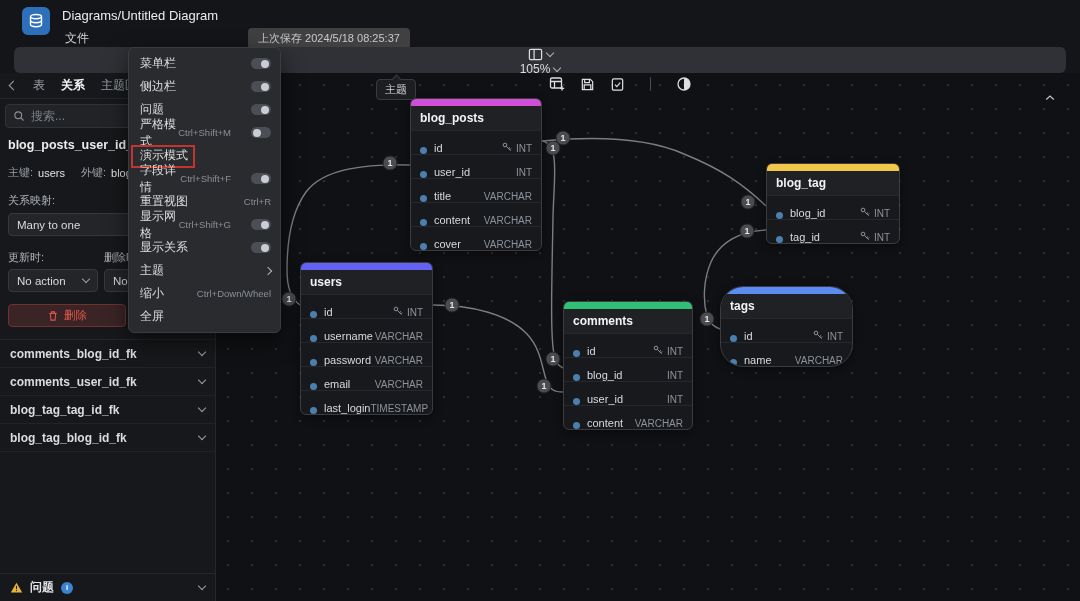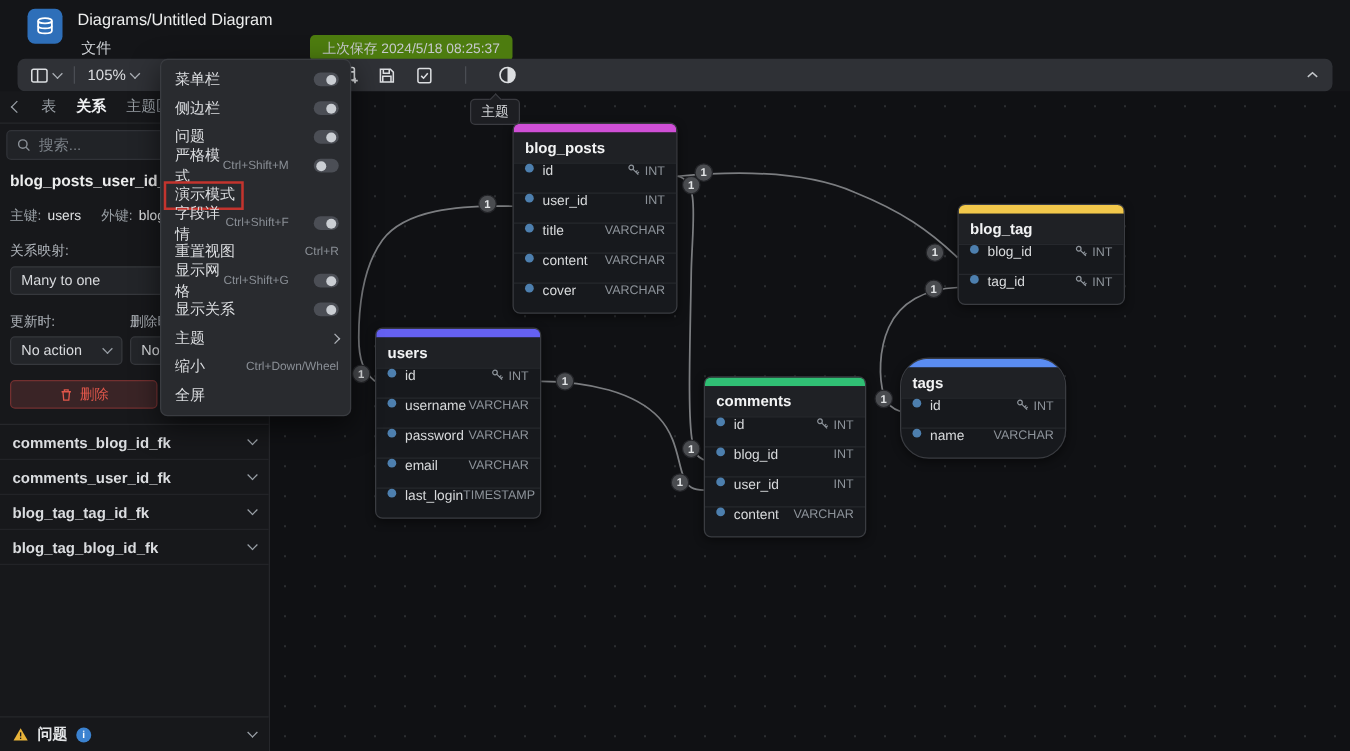--- a/index.html
+++ b/index.html
@@ -5,23 +5,23 @@
   *{margin:0;padding:0;box-sizing:border-box;font-family:"Liberation Sans","DejaVu Sans",sans-serif;}
   html,body{background:#0c0d0f;}
   .app{position:relative;width:1080px;height:601px;background:#141518;overflow:hidden;color:#e6e7e9;}
   
   .header{position:absolute;left:0;top:0;width:100%;height:47px;z-index:5;}
   .logo{position:absolute;left:22px;top:7px;width:28px;height:28px;border-radius:6px;background:#2e6fb9;display:flex;align-items:center;justify-content:center;}
   .app-title{position:absolute;left:62px;top:8px;font-size:13px;color:#eceded;}
   .menubar{position:absolute;left:58px;top:27px;display:flex;gap:2px;flex-direction:column;}
   .menu-btn{font-size:12px;color:#cfd2d6;padding:3px 7px;border-radius:4px;cursor:pointer;}
   .menu-btn.active{background:#42454c;color:#fff;}
-  .saved-badge{position:absolute;left:248px;top:28px;background:#4d7c0f;border-radius:4px;padding:3px 10px;font-size:11px;color:#c6c9cd;}
+  .saved-badge{position:absolute;left:248px;top:28px;background:#404040;border-radius:4px;padding:3px 10px;font-size:11px;color:#c6c9cd;}
   
-  .toolbar{position:absolute;left:14px;top:47px;width:1052px;height:26px;background:#2f3136;border-radius:6px;display:flex;align-items:center;padding:0 10px;z-index:10;}
+  .toolbar{position:absolute;left:14px;top:47px;width:1052px;height:26px;background:#2f3136;border-radius:6px;display:flex;align-items:center;padding:0 10px;z-index:10;flex-direction:column;}
   .tb-btn{display:flex;align-items:center;gap:4px;cursor:pointer;color:#dcdee1;font-size:12px;}
   .caret{width:6px;height:6px;border-right:1.4px solid #aeb2b8;border-bottom:1.4px solid #aeb2b8;transform:rotate(45deg);margin-top:-3px;display:inline-block;}
   .tb-divider{width:1px;height:14px;background:#4a4d53;margin:0 10px;}
   .tb-icons{margin-left:160px;display:flex;align-items:center;gap:15px;}
   .tb-icon{cursor:pointer;display:flex;align-items:center;}
   .tb-collapse{margin-left:auto;cursor:pointer;display:flex;align-items:center;}
   
   .tooltip{position:absolute;left:376px;top:79px;background:#1d1e22;border:1px solid #3a3b40;border-radius:4px;padding:2px 8px;font-size:11px;color:#d5d7da;z-index:50;}
   .tooltip::before{content:'';position:absolute;top:-4px;left:50%;margin-left:-3px;width:6px;height:6px;background:#1d1e22;border-left:1px solid #3a3b40;border-top:1px solid #3a3b40;transform:rotate(45deg);}
   
@@ -58,21 +58,21 @@
   .issues-bar .chev{margin-left:auto;}
   
   .canvas{position:absolute;left:216px;top:73px;width:864px;height:528px;background:#101114;background-image:radial-gradient(#2c2e31 1px,transparent 1.2px);background-size:24px 24px;z-index:1;}
   .relations{position:absolute;left:0;top:0;}
   .rel-path{fill:none;stroke:#7b7d80;stroke-width:1.4;}
   .rel-marker{fill:#4a4c50;stroke:#232428;stroke-width:1;}
   .rel-marker-label{fill:#e2e4e6;font-size:9px;font-weight:bold;text-anchor:middle;}
   .db-table{position:absolute;background:#17191d;border:1px solid #3a3c41;border-radius:6px;overflow:hidden;box-shadow:0 2px 8px rgba(0,0,0,.45);cursor:grab;}
   .tbl-strip{height:7px;}
   .tbl-title{height:24px;display:flex;align-items:center;padding:0 9px;font-size:12px;font-weight:bold;color:#f2f3f4;background:#1f2125;}
-  .tbl-row{height:24px;display:flex;align-items:flex-start;padding:0 9px;border-top:1px solid #26282d;font-size:11px;}
+  .tbl-row{height:24px;display:flex;align-items:flex-end;padding:0 9px;border-top:1px solid #26282d;font-size:11px;}
   .fdot{width:7px;height:7px;border-radius:50%;background:#4d7fae;margin-right:7px;flex:none;}
   .fname{color:#d8dadc;}
   .fright{margin-left:auto;display:flex;align-items:center;gap:4px;color:#8d939a;}
   .ftype{font-size:10px;color:#8d939a;}
   
   .view-menu{position:absolute;left:128px;top:47px;width:153px;background:#292b2f;border:1px solid #3a3c41;border-radius:6px;padding:4px 0;box-shadow:0 8px 22px rgba(0,0,0,.55);z-index:100;}
   .vm-item{display:flex;align-items:center;height:23px;padding:0 9px 0 11px;font-size:12px;color:#dcdee1;position:relative;cursor:pointer;}
   .vm-right{margin-left:auto;display:flex;align-items:center;gap:20px;}
   .vm-shortcut{font-size:9.5px;color:#8a8f96;}
   .vm-sub{width:6px;height:6px;border-right:1.4px solid #aeb2b8;border-bottom:1.4px solid #aeb2b8;transform:rotate(-45deg);display:inline-block;}

